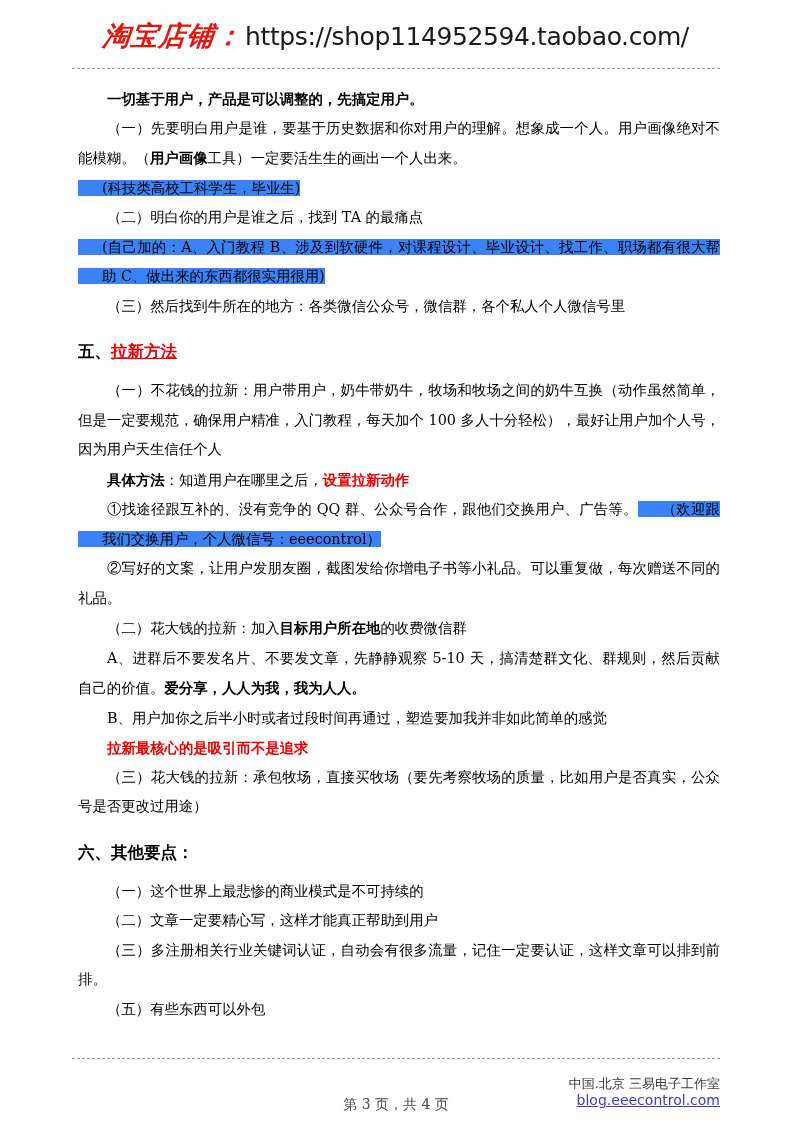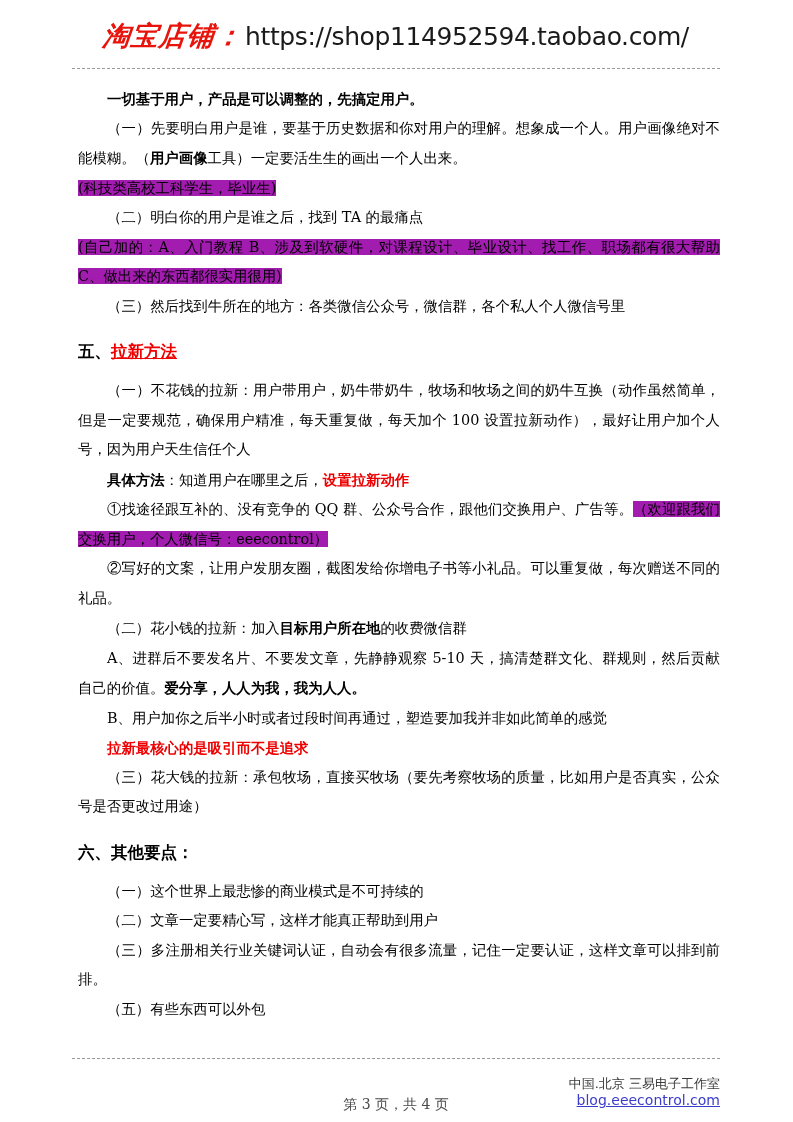--- a/index.html
+++ b/index.html
@@ -77,22 +77,23 @@
     color: #000;
     text-align: justify;
     text-justify: inter-ideograph;
     white-space: normal;
   }
   .ind { text-indent: 29px; }
   .b { font-weight: bold; }
   .redb { color: #ee0000; font-weight: bold; }
 
   .hl {
-    background: #a21caf;
+    background: #3b82f6;
     box-decoration-break: clone;
+    padding-left: 24px;
     -webkit-box-decoration-break: clone;
   }
 
   .gap-sm { height: 9px; }
   .gap-md { height: 16px; }
 
   .sec-head {
     font-family: "DejaVu Serif", "Liberation Serif", serif;
     font-weight: bold;
     font-size: 16.5px;
@@ -179,29 +180,29 @@
     <div class="ln"><span class="hl">(自己加的：A、入门教程 B、涉及到软硬件，对课程设计、毕业设计、找工作、职场都有很大帮助 C、做出来的东西都很实用很用)</span></div>
 
     <div class="ln ind">（三）然后找到牛所在的地方：各类微信公众号，微信群，各个私人个人微信号里</div>
 
     <div class="gap-md"></div>
 
     <div class="sec-head"><span class="hnum">五、</span><span class="hred">拉新方法</span></div>
 
     <div class="gap-sm"></div>
 
-    <div class="ln ind">（一）不花钱的拉新：用户带用户，奶牛带奶牛，牧场和牧场之间的奶牛互换（动作虽然简单，但是一定要规范，确保用户精准，每天重复做，每天加个 100 设置拉新动作），最好让用户加个人号，因为用户天生信任个人</div>
+    <div class="ln ind">（一）不花钱的拉新：用户带用户，奶牛带奶牛，牧场和牧场之间的奶牛互换（动作虽然简单，但是一定要规范，确保用户精准，入门教程，每天加个 100 多人十分轻松），最好让用户加个人号，因为用户天生信任个人</div>
 
     <div class="ln ind"><span class="b">具体方法</span><span>：知道用户在哪里之后，</span><span class="redb">设置拉新动作</span></div>
 
     <div class="ln ind"><span>①找途径跟互补的、没有竞争的 QQ 群、公众号合作，跟他们交换用户、广告等。</span><span class="hl">（欢迎跟我们交换用户，个人微信号：eeecontrol）</span></div>
 
     <div class="ln ind">②写好的文案，让用户发朋友圈，截图发给你增电子书等小礼品。可以重复做，每次赠送不同的礼品。</div>
 
-    <div class="ln ind"><span>（二）花小钱的拉新：加入</span><span class="b">目标用户所在地</span><span>的收费微信群</span></div>
+    <div class="ln ind"><span>（二）花大钱的拉新：加入</span><span class="b">目标用户所在地</span><span>的收费微信群</span></div>
 
     <div class="ln ind"><span>A、进群后不要发名片、不要发文章，先静静观察 5-10 天，搞清楚群文化、群规则，然后贡献自己的价值。</span><span class="b">爱分享，人人为我，我为人人。</span></div>
 
     <div class="ln ind">B、用户加你之后半小时或者过段时间再通过，塑造要加我并非如此简单的感觉</div>
 
     <div class="ln ind redb">拉新最核心的是吸引而不是追求</div>
 
     <div class="ln ind">（三）花大钱的拉新：承包牧场，直接买牧场（要先考察牧场的质量，比如用户是否真实，公众号是否更改过用途）</div>
 
     <div class="gap-md"></div>

